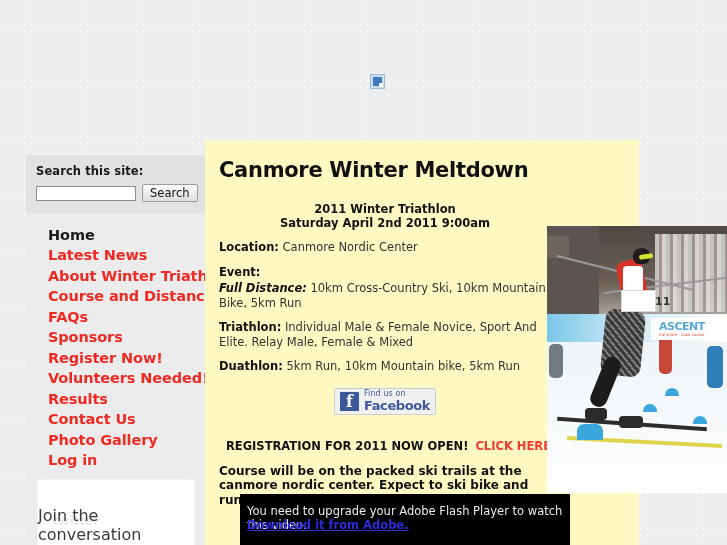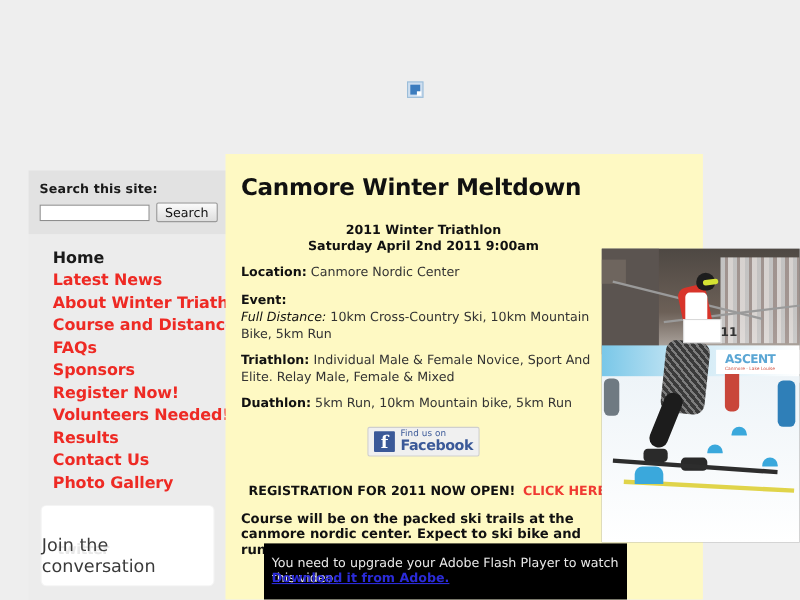--- a/index.html
+++ b/index.html
@@ -181,21 +181,21 @@
     color: #111111;
   }
   .info-line {
     font-size: 11.5px;
     line-height: 14.5px;
     color: #333333;
     margin-top: 10px;
   }
   .info-line.tight { margin-top: 2px; }
   .lbl-b { font-weight: bold; color: #111111; }
-  .lbl-bi { font-weight: normal; font-style: italic; color: #111111; }
+  .lbl-bi { font-weight: bold; font-style: italic; color: #111111; }
 
   #facebook-badge {
     margin: 14px auto 0 auto;
     width: 102px;
     height: 27px;
     background: #f0f0f0;
     border: 1px solid #cfcfcf;
     border-radius: 2px;
     display: flex;
     align-items: center;
@@ -356,20 +356,21 @@
     <a class="nav-item" href="#">Latest News</a>
     <a class="nav-item" href="#">About Winter Triathlons</a>
     <a class="nav-item" href="#">Course and Distances</a>
     <a class="nav-item" href="#">FAQs</a>
     <a class="nav-item" href="#">Sponsors</a>
     <a class="nav-item" href="#">Register Now!</a>
     <a class="nav-item" href="#">Volunteers Needed!</a>
     <a class="nav-item" href="#">Results</a>
     <a class="nav-item" href="#">Contact Us</a>
     <a class="nav-item" href="#">Photo Gallery</a>
+    <a class="nav-item" href="#">Log in</a>
 
     <div id="twitter-widget">
       <div id="twitter-logo">twitter</div>
       <div id="twitter-tagline">Join the conversation</div>
     </div>
   </div>
 
 </div>
 
 <div id="main-content">

